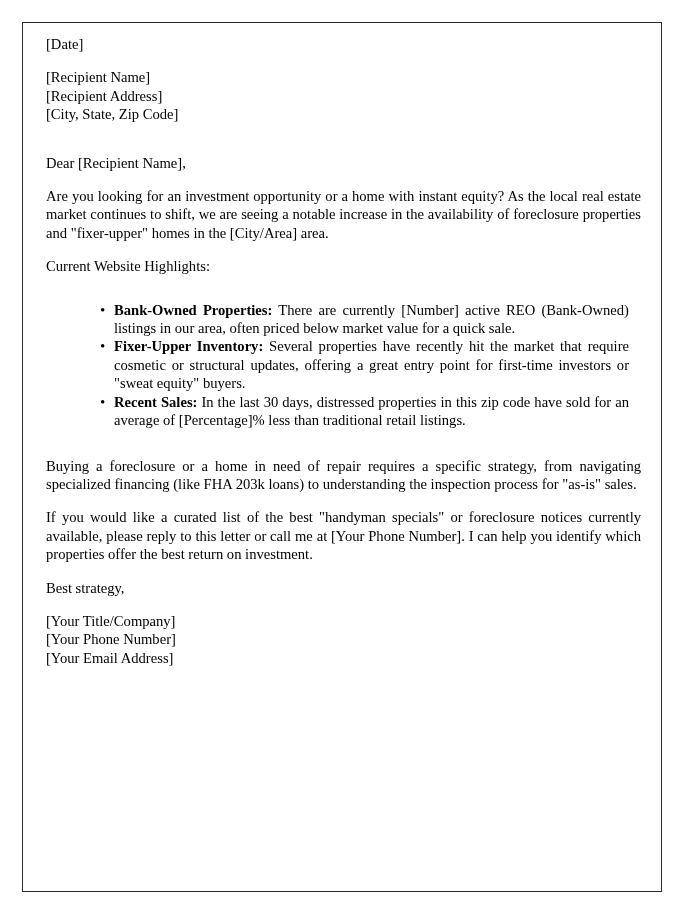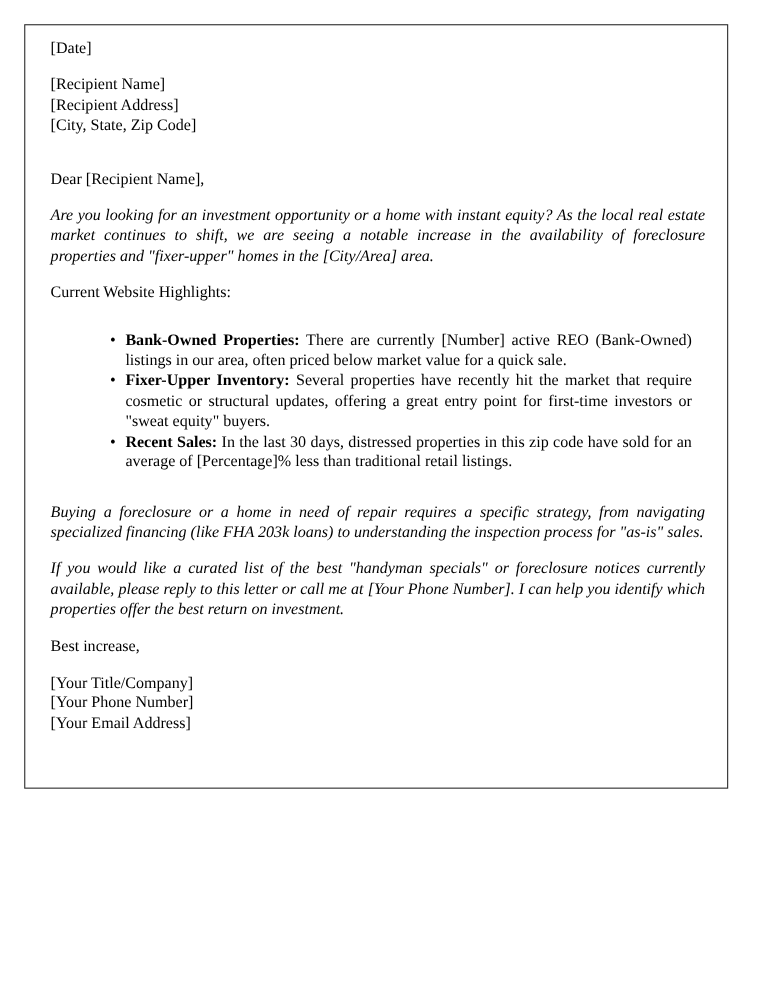--- a/index.html
+++ b/index.html
@@ -12,21 +12,21 @@
     height: 900px;
     font-family: "Liberation Serif", "DejaVu Serif", serif;
     color: #000000;
     overflow: hidden;
   }
   .page-frame {
     position: absolute;
     left: 22px;
     top: 22px;
     width: 640px;
-    height: 695px;
+    height: 870px;
     border: 1.2px solid #2b2b2b;
     box-sizing: border-box;
     background: #ffffff;
   }
   .letter-body {
     position: absolute;
     left: 23px;
     top: 12px;
     width: 595px;
     font-size: 14.6px;
@@ -35,21 +35,20 @@
   .block-gap {
     height: 15px;
   }
   .small-gap {
     height: 13px;
   }
   p.para {
     margin: 0;
     text-align: justify;
     text-justify: inter-word;
-    font-style: italic;
   }
   p.plain {
     margin: 0;
     text-align: left;
   }
   ul.highlights {
     margin: 12px;
     padding: 0 0 0 42px;
     list-style: none;
   }
@@ -117,21 +116,21 @@
     <div class="block-gap"></div>
 
     <p class="para">Buying a foreclosure or a home in need of repair requires a specific strategy, from navigating specialized financing (like FHA 203k loans) to understanding the inspection process for "as-is" sales.</p>
 
     <div class="block-gap"></div>
 
     <p class="para">If you would like a curated list of the best "handyman specials" or foreclosure notices currently available, please reply to this letter or call me at [Your Phone Number]. I can help you identify which properties offer the best return on investment.</p>
 
     <div class="block-gap"></div>
 
-    <p class="plain">Best increase,</p>
+    <p class="plain">Best strategy,</p>
 
     <div class="block-gap"></div>
 
     <div>
       <span class="addr-line">[Your Title/Company]</span>
       <span class="addr-line">[Your Phone Number]</span>
       <span class="addr-line">[Your Email Address]</span>
     </div>
 
   </div>

